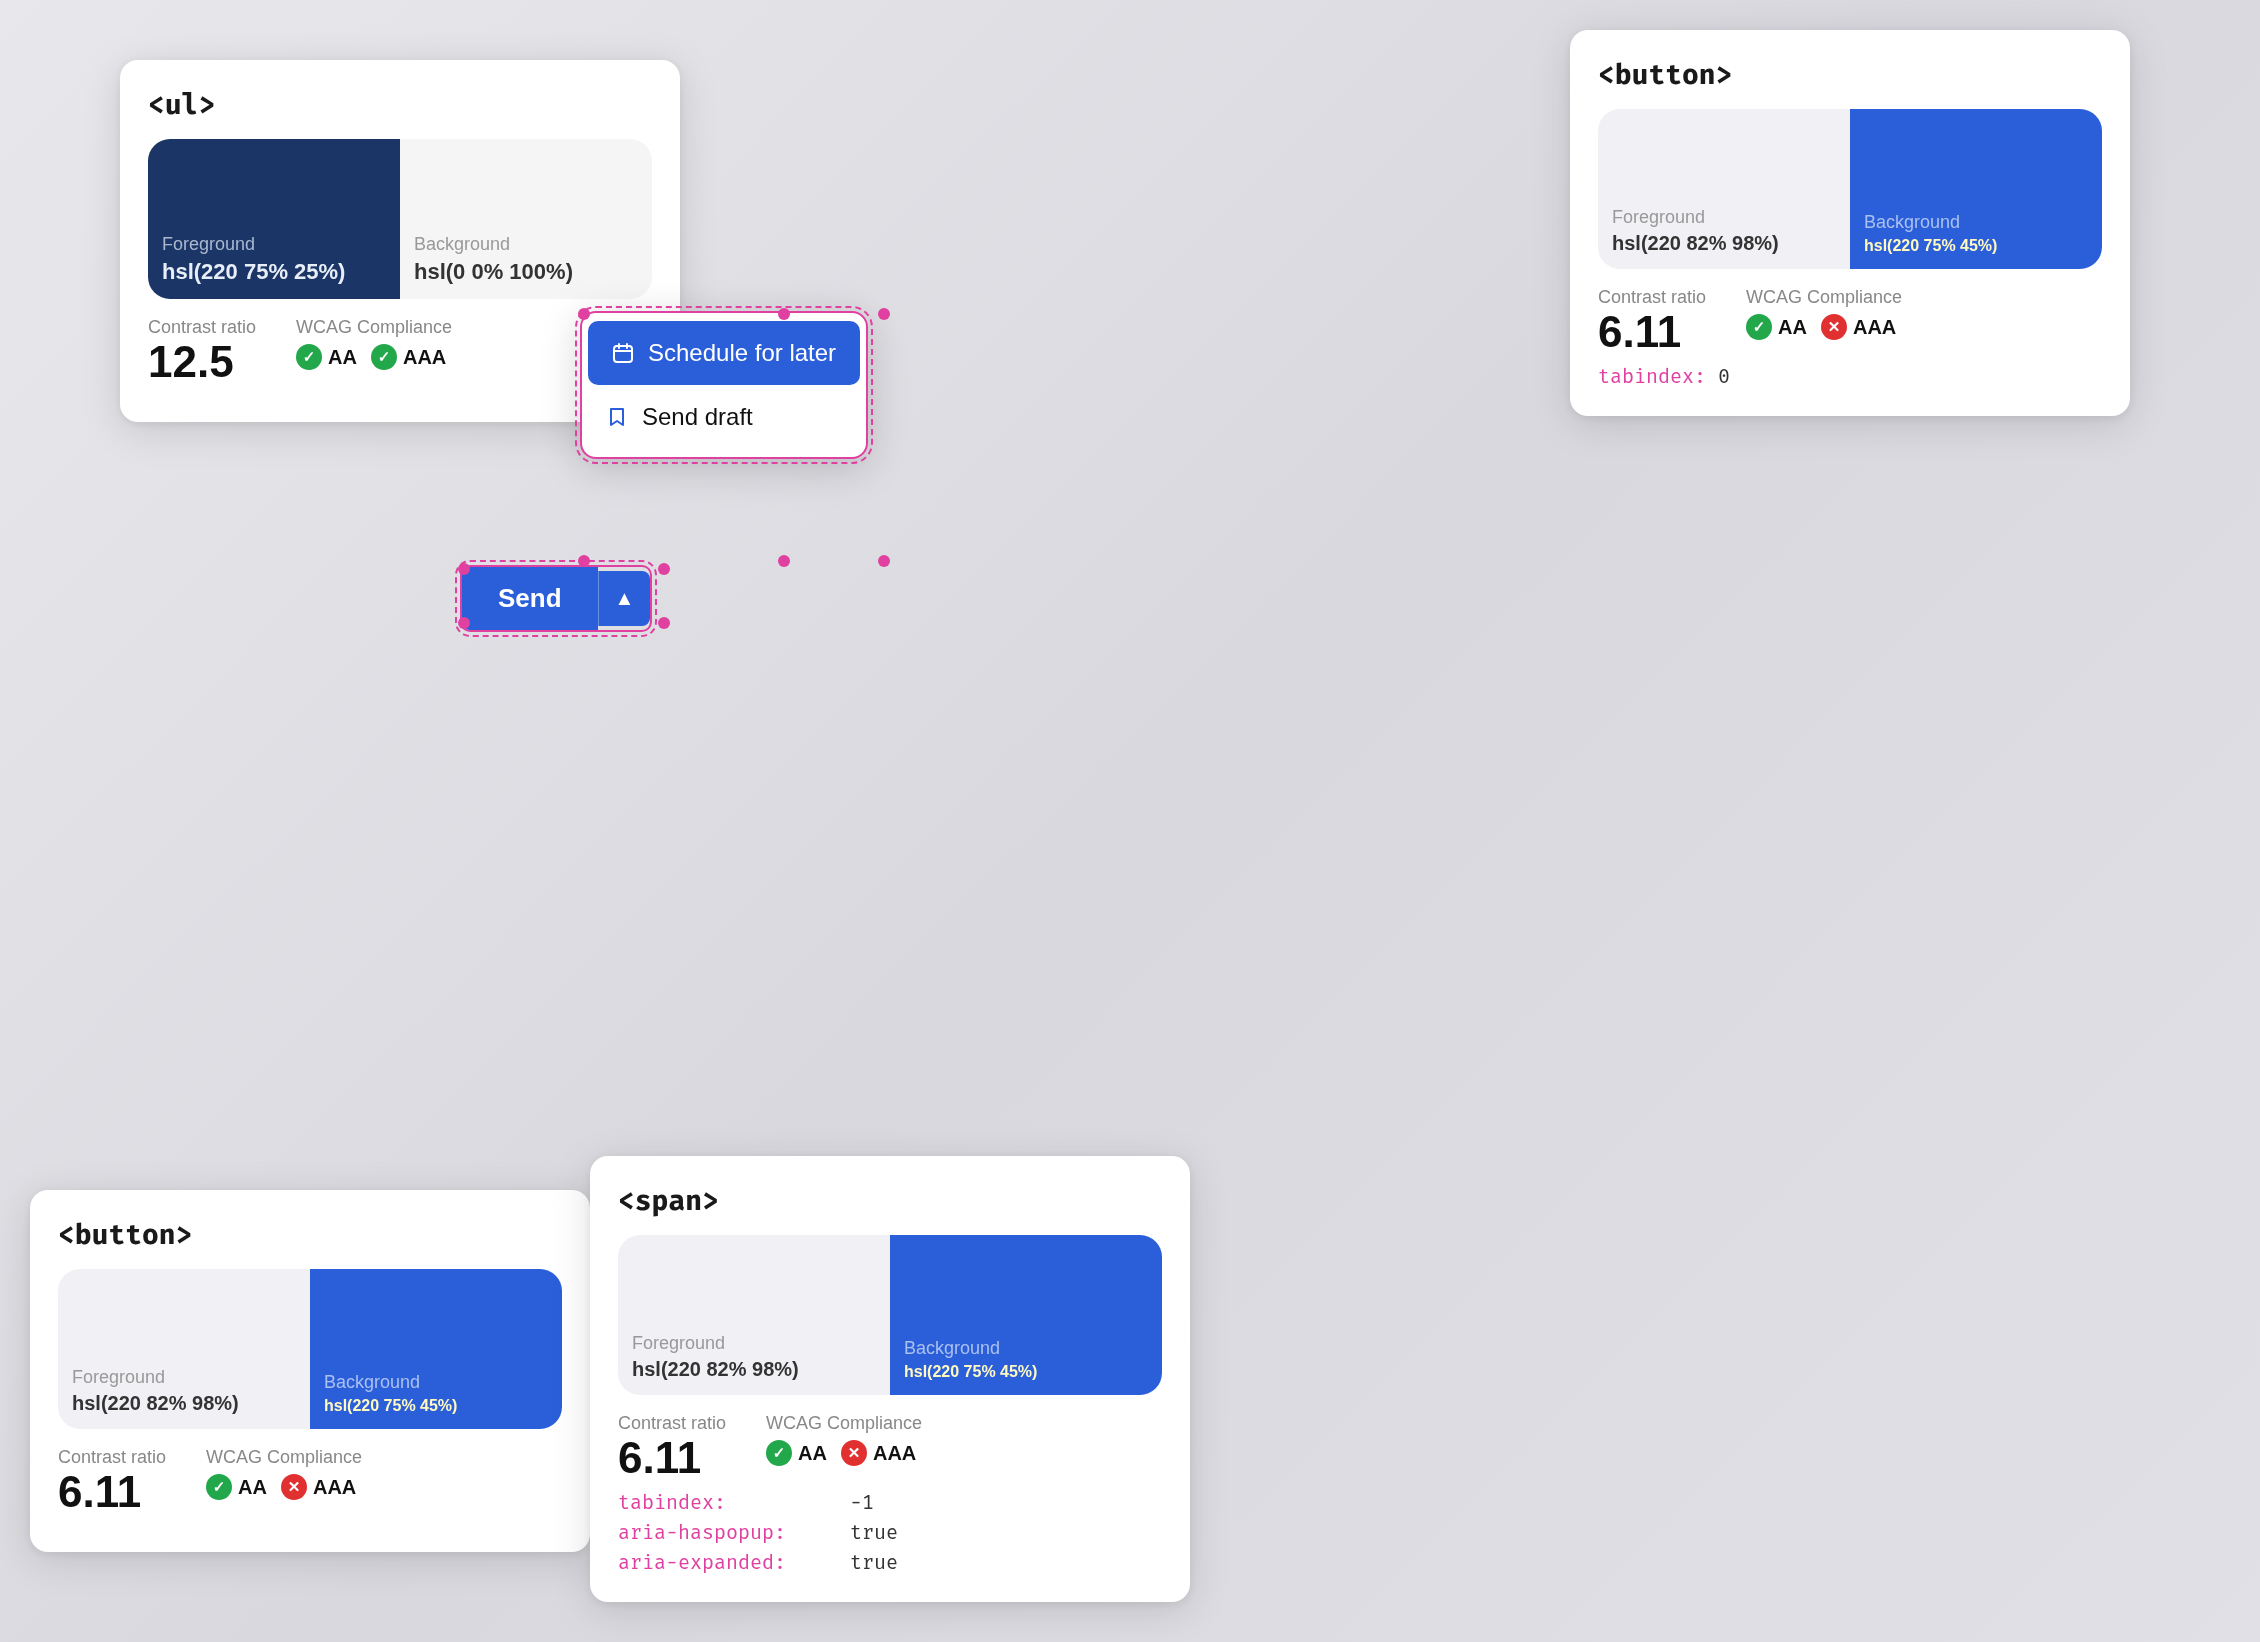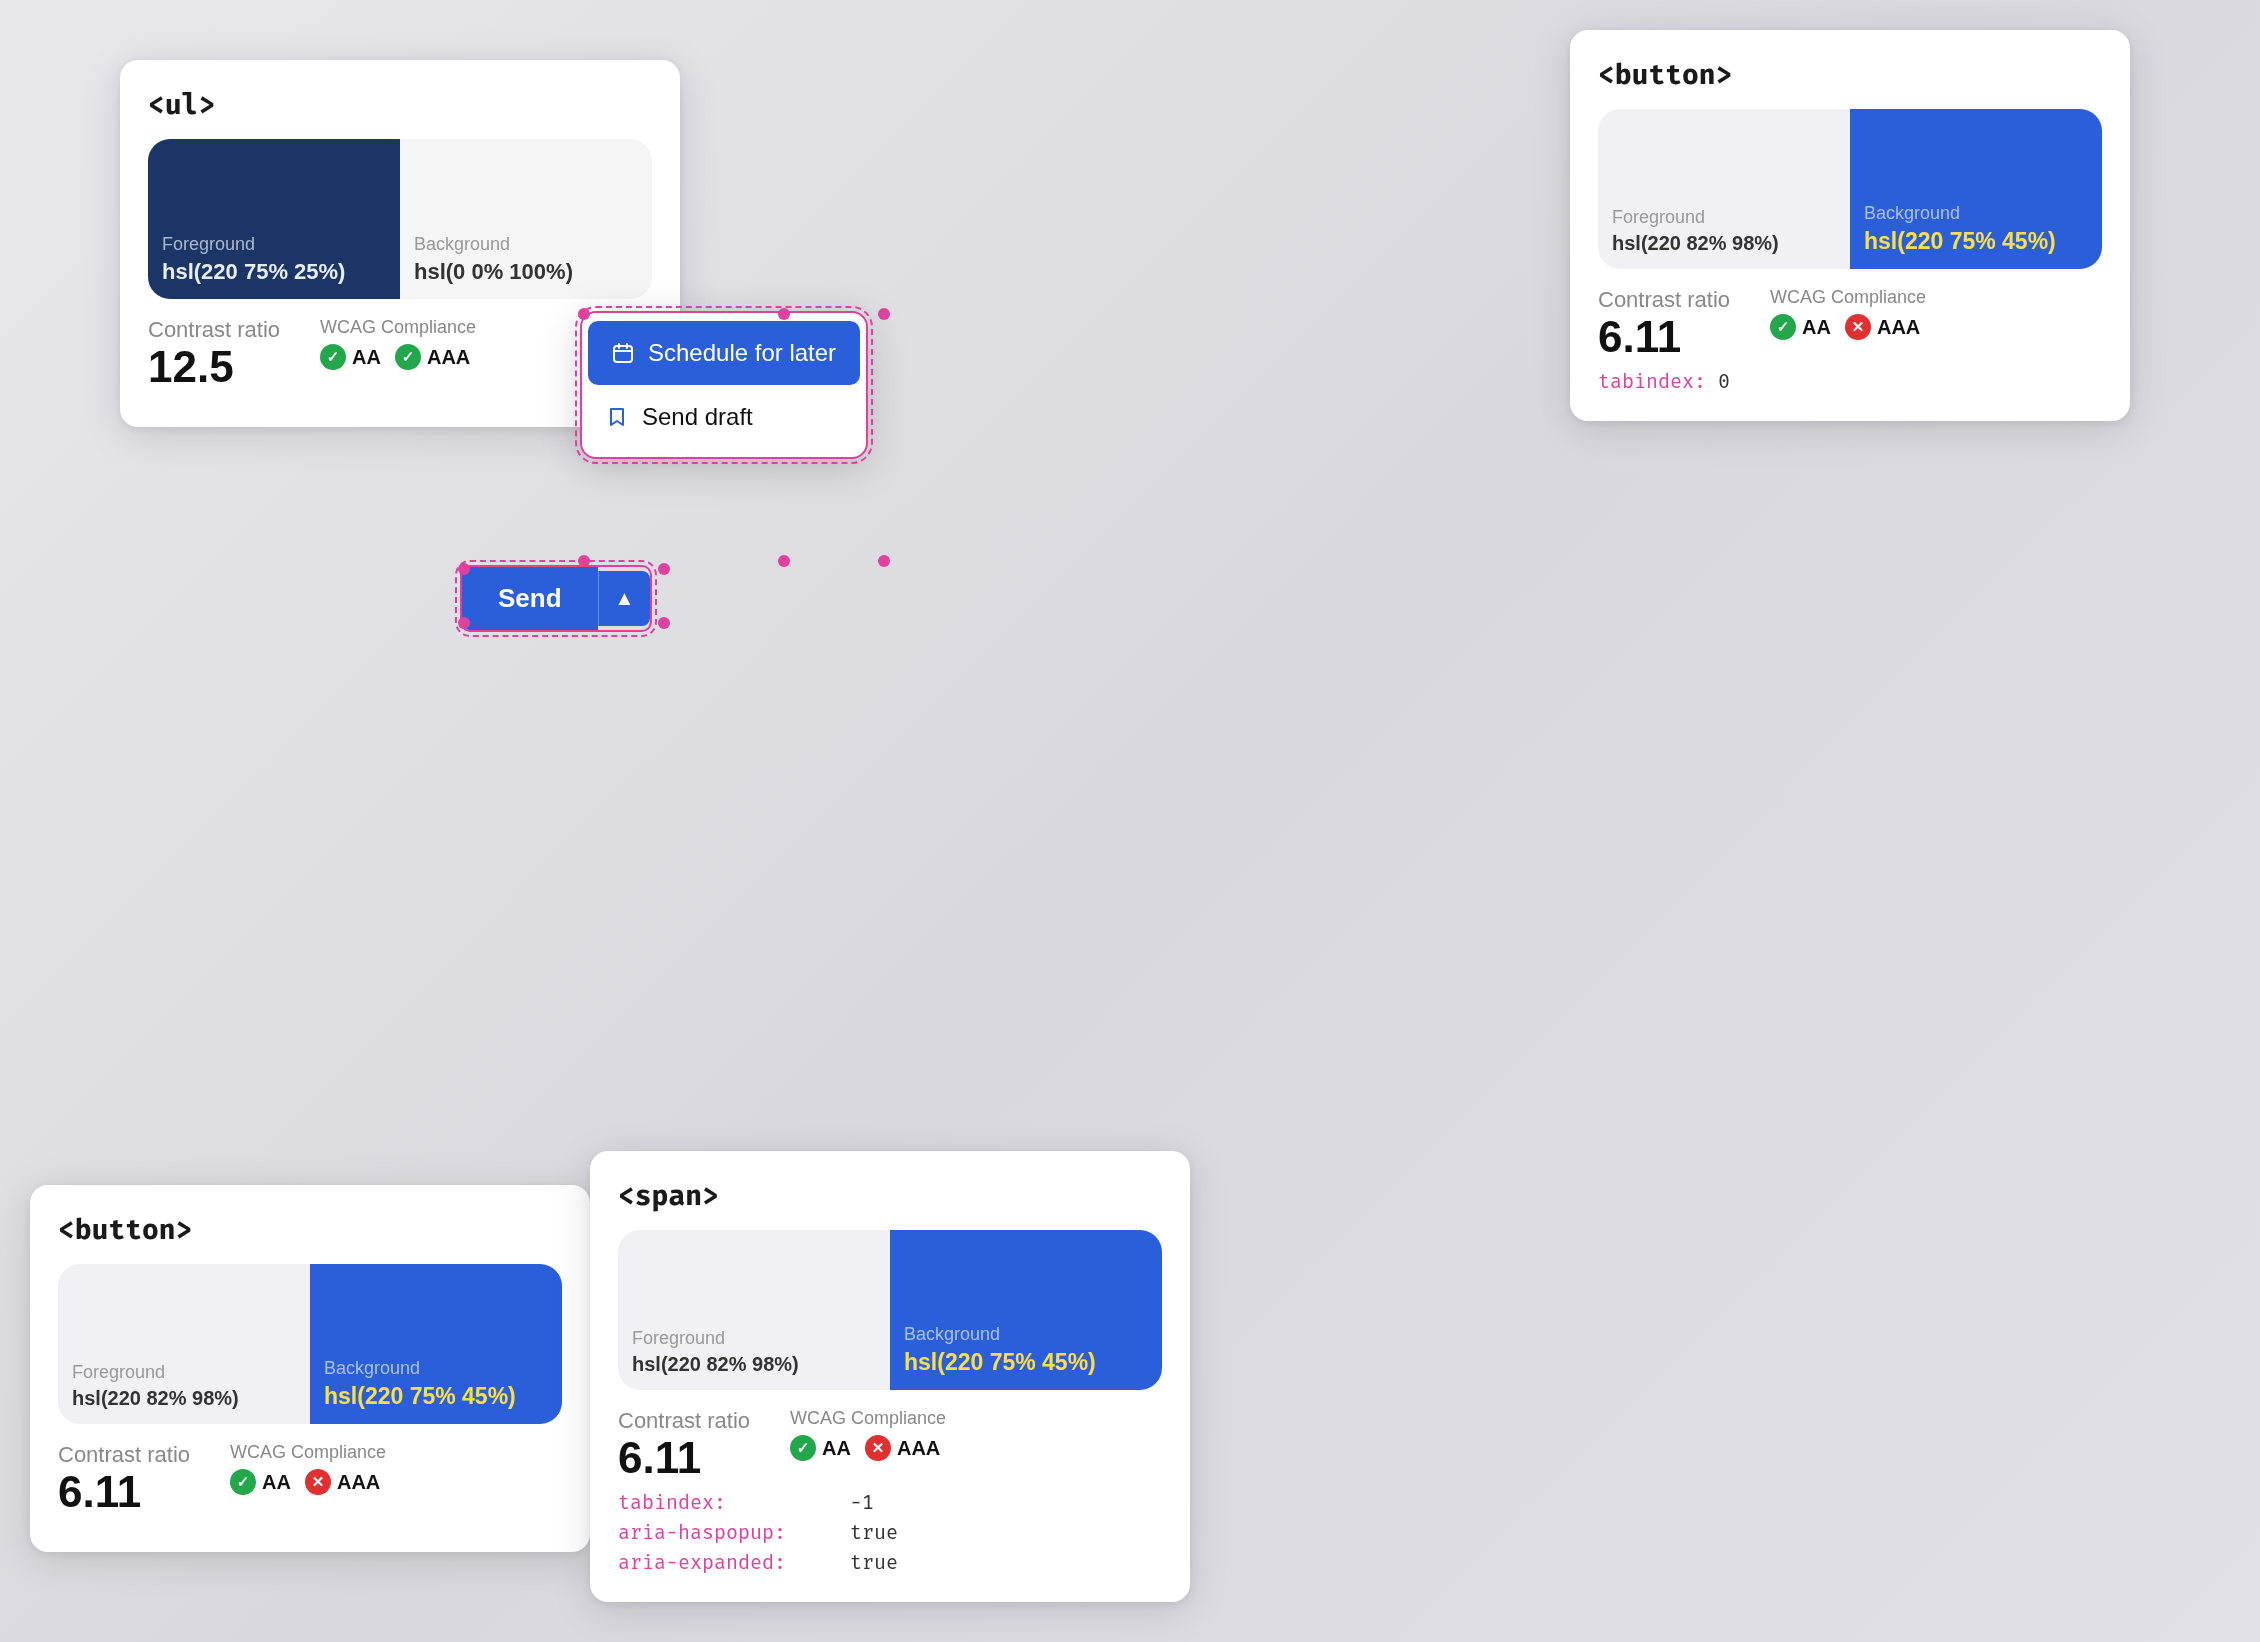--- a/index.html
+++ b/index.html
@@ -67,38 +67,38 @@
     .swatch.light {
       background: #f5f5f5;
     }
     .swatch.light .swatch-label { color: #999; }
     .swatch.light .swatch-value { color: #333; }
 
     .swatch.blue {
       background: #2b5fd9;
     }
     .swatch.blue .swatch-label { color: #aac0f0; }
-    .swatch.blue .swatch-value { color: #fde047; font-size: 23px; }
+    .swatch.blue .swatch-value { color: #fef9c3; font-size: 16px; }
 
     .swatch.lightgray {
       background: #f0f0f4;
     }
     .swatch.lightgray .swatch-label { color: #999; }
     .swatch.lightgray .swatch-value { color: #333; }
 
     .card-stats {
       display: flex;
       gap: 40px;
       align-items: flex-start;
       margin-bottom: 10px;
     }
 
     .stat-block {}
     .stat-label {
-      font-size: 22px;
+      font-size: 18px;
       color: #888;
       margin-bottom: 2px;
     }
     .stat-value {
       font-size: 44px;
       font-weight: 700;
       color: #111;
       line-height: 1;
     }
 

